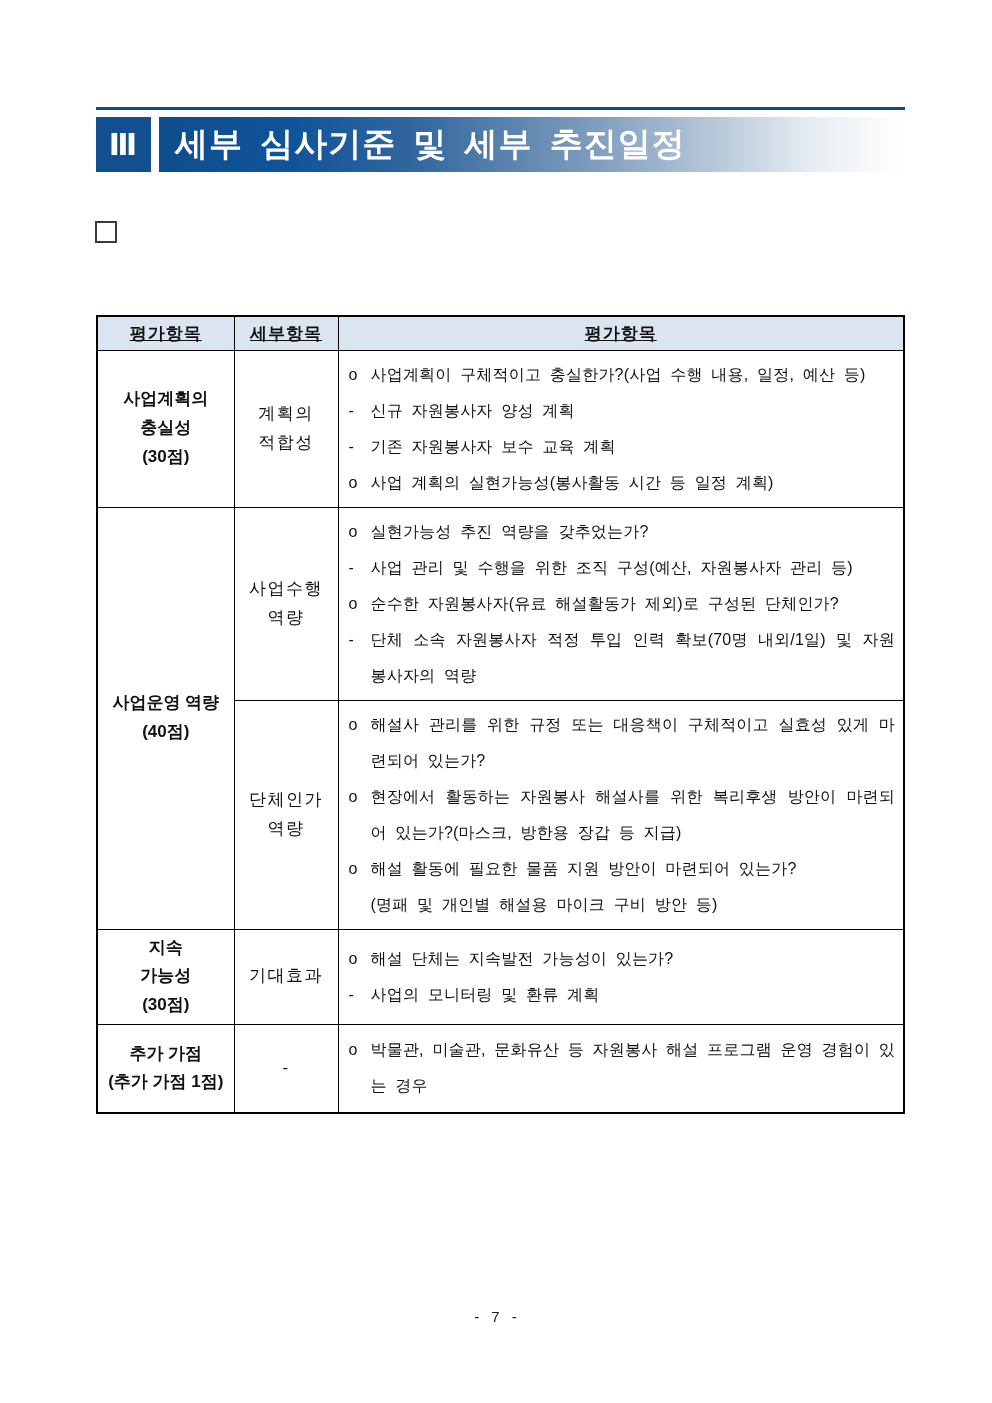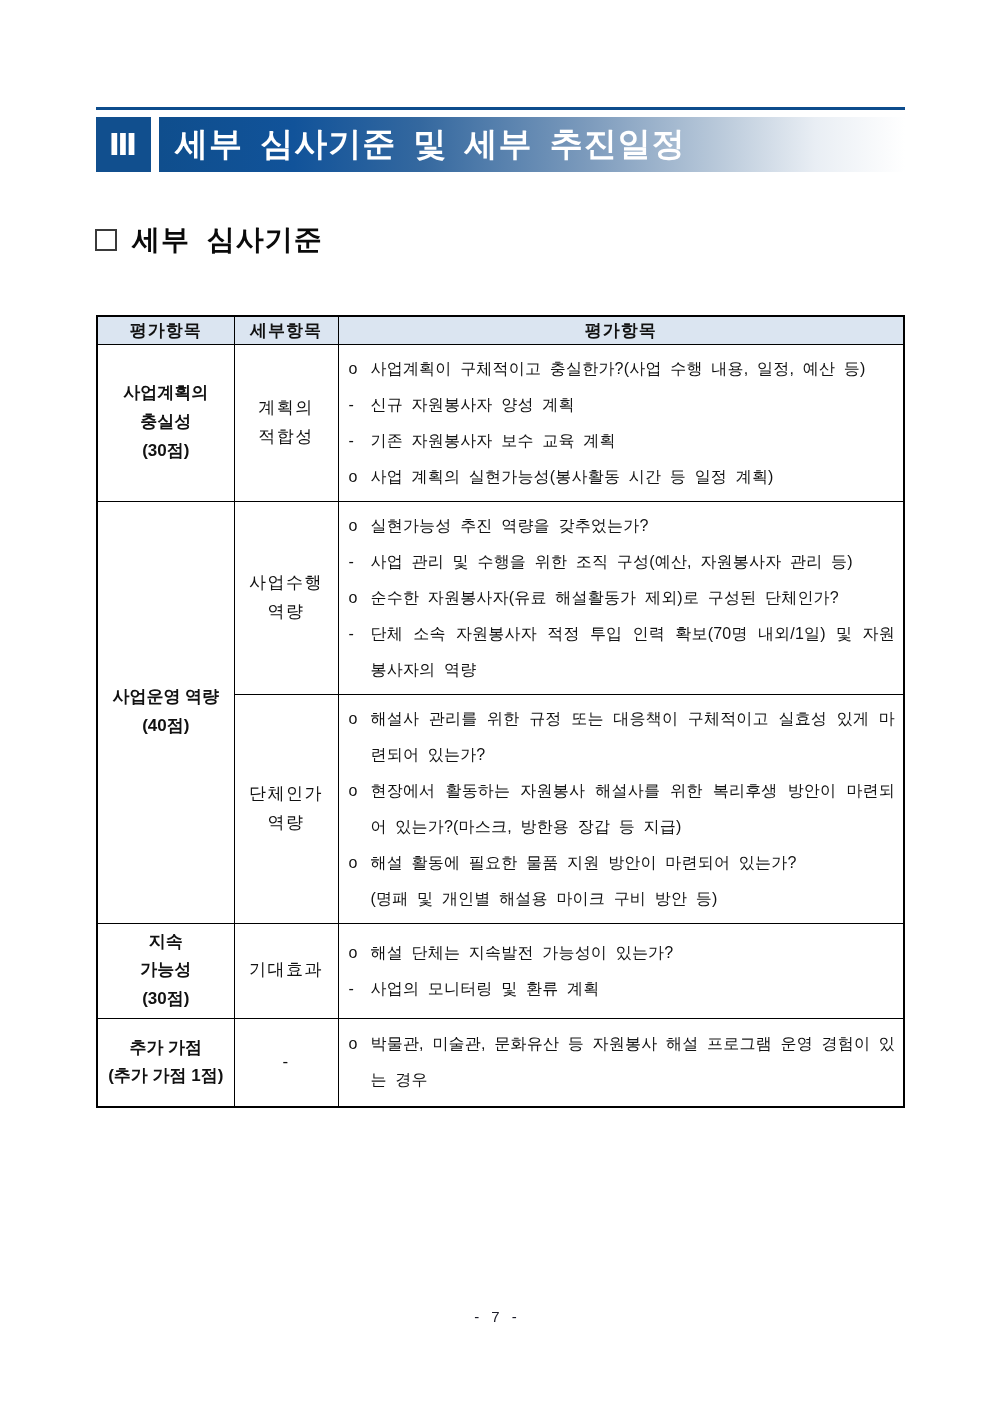--- a/index.html
+++ b/index.html
@@ -53,22 +53,23 @@
 
   
   .eval-table {
     position:absolute; left:96px; top:315px; width:809px;
     border-collapse:collapse; table-layout:fixed;
     border:2px solid #000;
   }
   .eval-table th, .eval-table td { border:1px solid #000; box-sizing:border-box; }
   .eval-table th {
     background:#dbe5f1; font-size:17px; font-weight:bold;
-    height:28px; text-align:center; vertical-align:middle;
+    height:34px; text-align:center; vertical-align:middle;
     letter-spacing:1px;
+    text-decoration:underline;
   }
   td.cat {
     text-align:center; vertical-align:middle; font-weight:bold;
     font-size:17px; line-height:1.7; white-space:pre-line; padding:4px;
   }
   td.sub {
     text-align:center; vertical-align:middle; font-weight:normal;
     font-size:17px; line-height:1.7; white-space:pre-line;
     letter-spacing:1.5px; padding:8px;
   }
@@ -103,21 +104,20 @@
     <div class="numeral-box">
       <span>Ⅲ</span>
     </div>
     <div class="banner">
       <span class="banner-title">세부 심사기준 및 세부 추진일정</span>
     </div>
   </div>
 
   <div class="section-heading">
     <span class="sq-bullet"></span>
-    <span class="section-title">세부 심사기준</span>
   </div>
 
   <table class="eval-table">
     <colgroup>
       <col style="width:137px">
       <col style="width:104px">
       <col>
     </colgroup>
     <thead>
       <tr>

